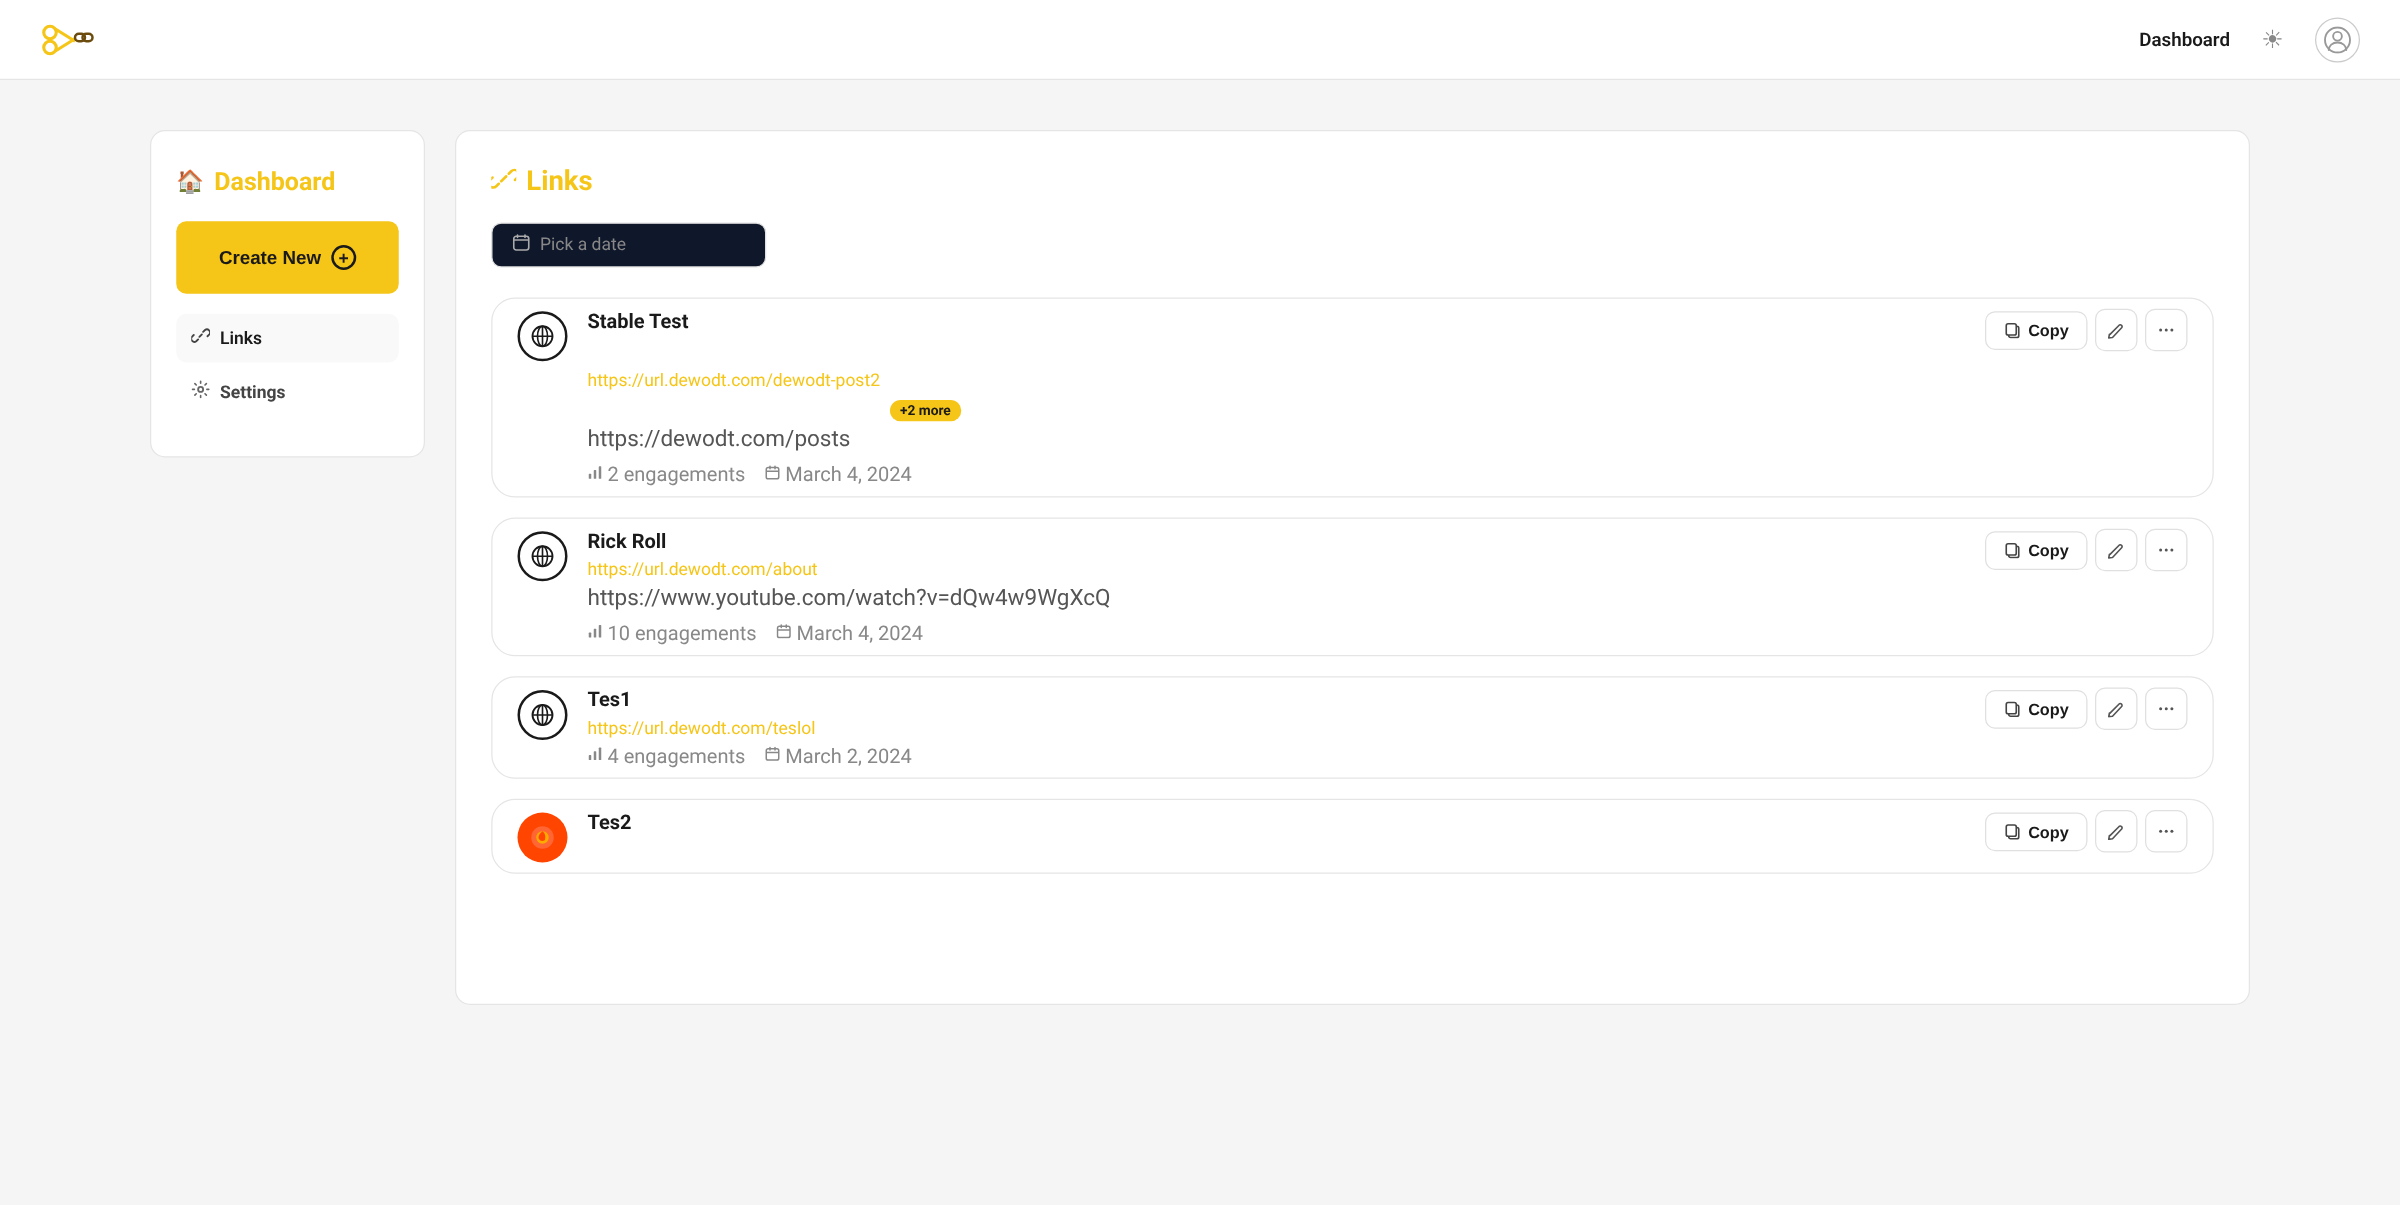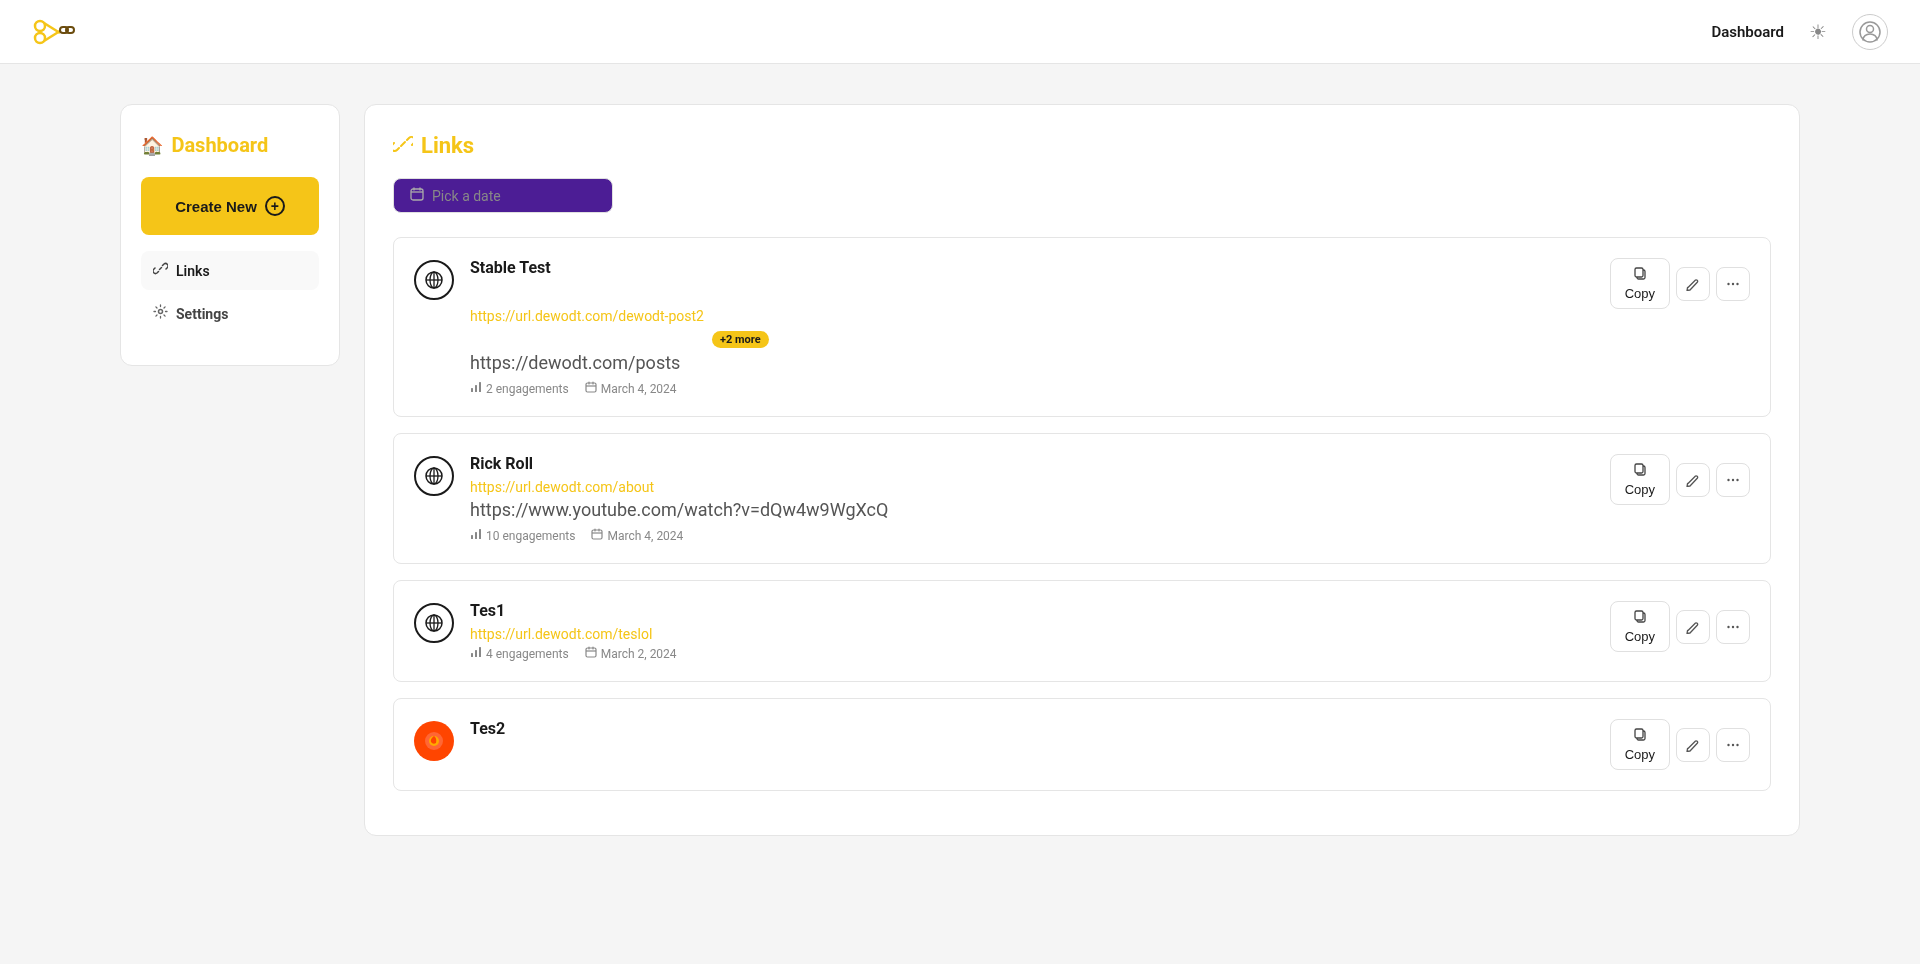--- a/index.html
+++ b/index.html
@@ -166,33 +166,33 @@
       display: flex;
       align-items: center;
       gap: 8px;
       border: 1px solid #e0e0e0;
       border-radius: 8px;
       padding: 8px 16px;
       width: 220px;
       font-size: 14px;
       color: #888;
       cursor: pointer;
-      background: #4c1d95;
+      background: #0f172a;
       margin-bottom: 24px;
     }
     .date-picker-icon {
       font-size: 14px;
       color: #aaa;
     }
 
     
     .link-card {
       border: 1px solid #e5e5e5;
-      border-radius: 8px;
-      padding: 20px 20px;
+      border-radius: 19px;
+      padding: 8px 20px;
       margin-bottom: 16px;
       display: flex;
       align-items: flex-start;
       gap: 16px;
       background: #fff;
     }
     .link-globe-icon {
       width: 40px;
       height: 40px;
       border: 2px solid #1a1a1a;
@@ -241,21 +241,21 @@
     }
     .link-destination {
       font-size: 18px;
       color: #555;
       margin-bottom: 8px;
     }
     .link-meta {
       display: flex;
       align-items: center;
       gap: 16px;
-      font-size: 12px;
+      font-size: 16px;
       color: #888;
     }
     .link-meta-item {
       display: flex;
       align-items: center;
       gap: 4px;
     }
     .meta-icon {
       font-size: 12px;
     }
@@ -268,25 +268,24 @@
       flex-shrink: 0;
     }
     .copy-btn {
       display: flex;
       align-items: center;
       gap: 6px;
       border: 1px solid #e0e0e0;
       border-radius: 8px;
       padding: 7px 14px;
       font-size: 13px;
-      font-weight: 400;
+      font-weight: 700;
       cursor: pointer;
       background: #fff;
       color: #1a1a1a;
-      flex-direction: column;
     }
     .icon-btn {
       width: 34px;
       height: 34px;
       border: 1px solid #e0e0e0;
       border-radius: 8px;
       background: #fff;
       display: flex;
       align-items: center;
       justify-content: center;

